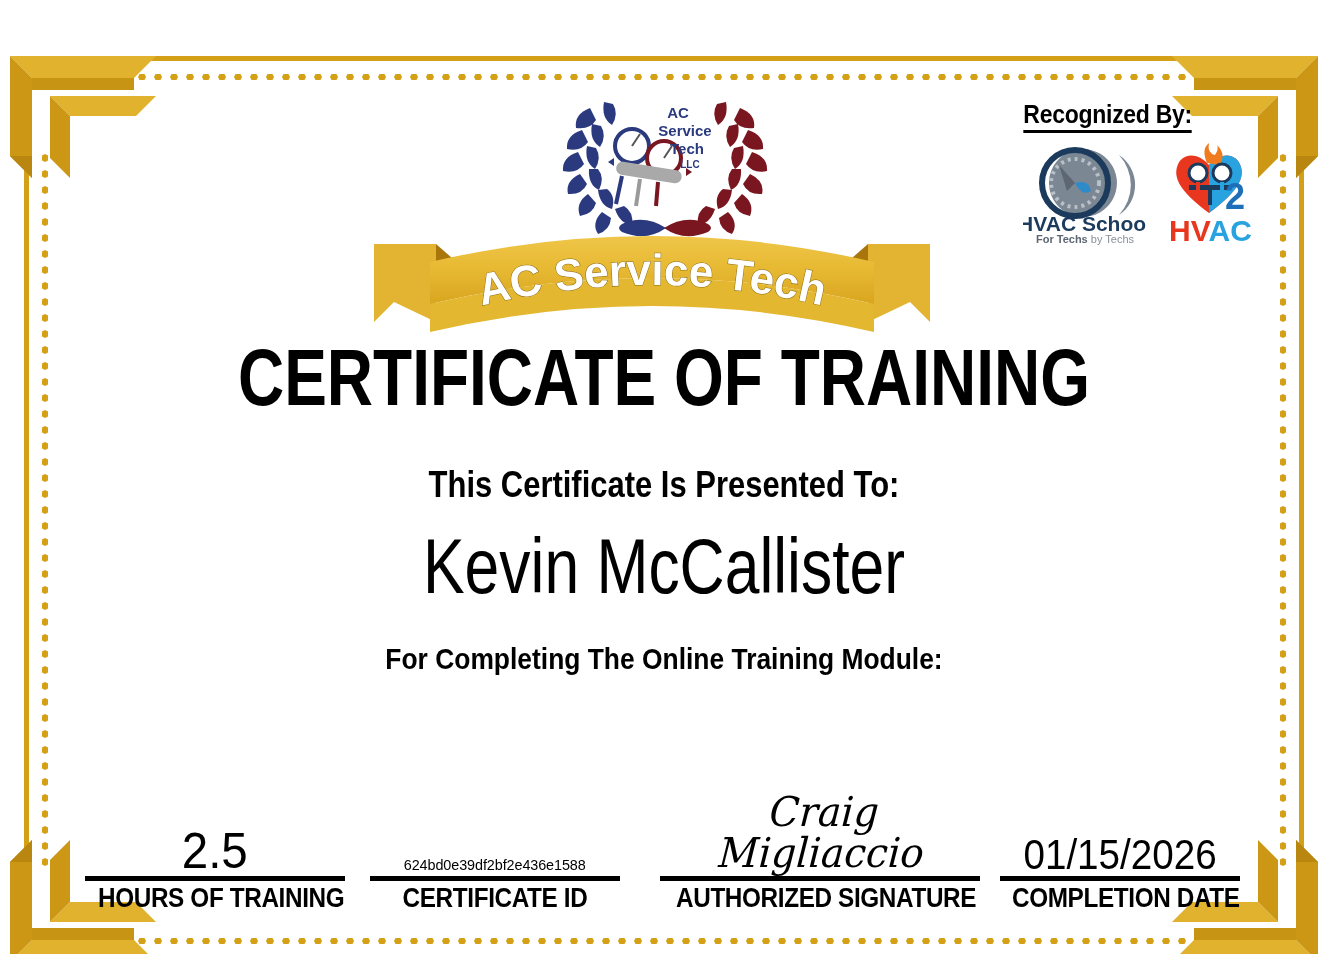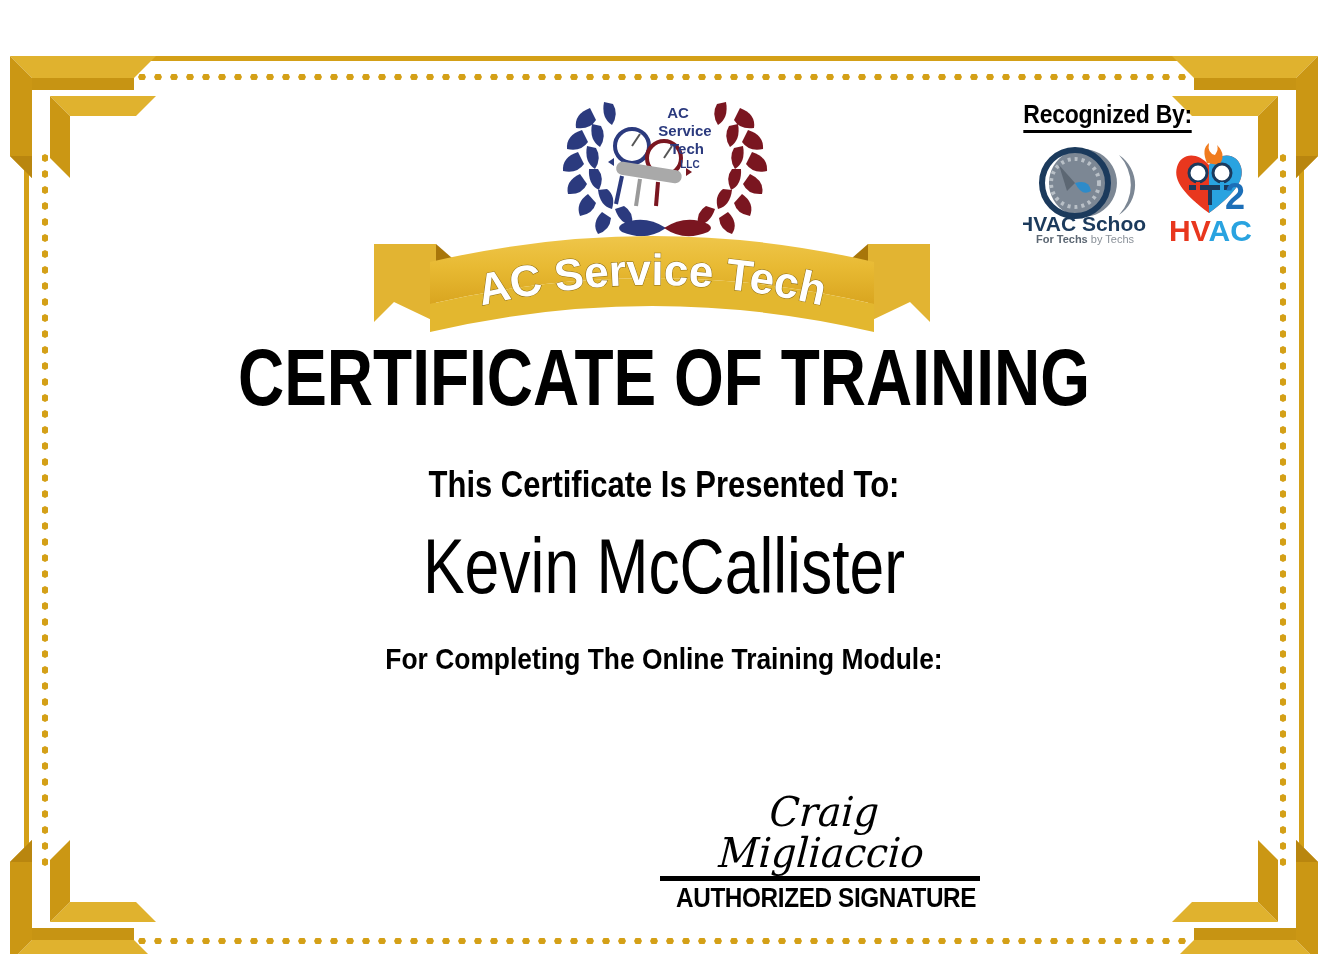--- a/index.html
+++ b/index.html
@@ -274,23 +274,41 @@
         </svg>
       </div>
     </div>
   </div>
 
   <div class="mid" id="main-title">CERTIFICATE OF TRAINING</div>
   <div class="mid" id="presented-to">This Certificate Is Presented To:</div>
   <div class="mid" id="recipient-name">Kevin McCallister</div>
   <div class="mid" id="module-label">For Completing The Online Training Module:</div>
 
-
+  <div class="field" id="f-hours">
+    <div class="value-row">
+      <span class="fvalue">2.5</span>
+    </div>
+    <div class="flabel">HOURS OF TRAINING</div>
+  </div>
+
+  <div class="field" id="f-certid">
+    <div class="value-row">
+      <span class="fvalue">624bd0e39df2bf2e436e1588</span>
+    </div>
+    <div class="flabel">CERTIFICATE ID</div>
+  </div>
 
   <div class="field" id="f-sign">
     <div class="value-row">
       <span class="fvalue">Craig Migliaccio</span>
     </div>
     <div class="flabel">AUTHORIZED SIGNATURE</div>
   </div>
 
+  <div class="field" id="f-date">
+    <div class="value-row">
+      <span class="fvalue">01/15/2026</span>
+    </div>
+    <div class="flabel">COMPLETION DATE</div>
+  </div>
 
 </div>
 
 </body></html>

